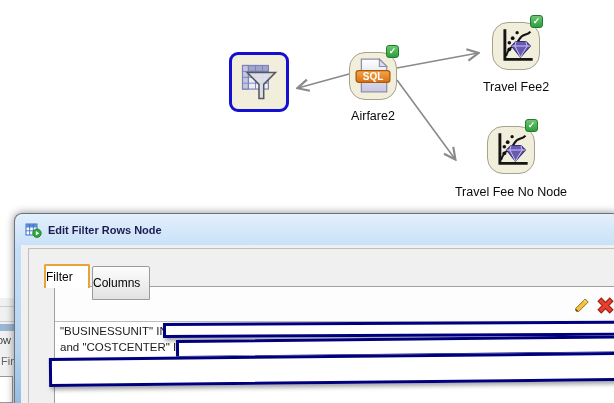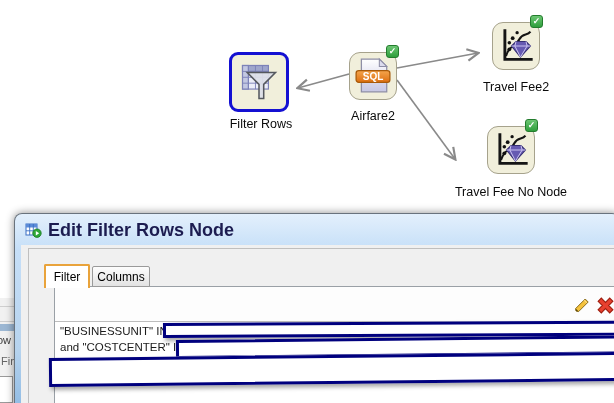--- a/index.html
+++ b/index.html
@@ -3,21 +3,21 @@
 <meta charset="utf-8">
 <style>
   * { margin:0; padding:0; box-sizing:border-box; }
   html,body { width:614px; height:403px; overflow:hidden; background:#fff;
     font-family:"Liberation Sans", sans-serif; position:relative; }
 
   
   .canvas { position:absolute; inset:0; }
   .connectors { position:absolute; left:0; top:0; z-index:1; }
   .node-tile { position:absolute; display:flex; align-items:center; justify-content:center;
-    background:#f1efdb; border:1px solid #a6a28c; border-radius:11px; z-index:2; }
+    background:#f1efdb; border:1px solid #a6a28c; border-radius:16px; z-index:2; }
   .node-tile.selected { border:3px solid #1410d2; border-radius:9px; }
   .node-label { position:absolute; text-align:center; font-size:12.5px; color:#0a0a0a; z-index:2; }
   .badge { position:absolute; width:13px; height:13px; border-radius:3px; z-index:3;
     background:linear-gradient(#6cc673,#2f9e3c); border:1px solid #237c2d;
     color:#fff; font-size:9px; font-weight:bold; line-height:11px; text-align:center; }
 
   
   .bg-frag { position:absolute; left:0; top:298px; width:14px; height:105px;
     background:#f1f1f1; z-index:3; overflow:hidden; }
   .bg-frag .hline { position:absolute; left:0; width:14px; height:1px; background:#cfcfcf; }
@@ -26,30 +26,30 @@
   .bg-frag .mini-box { position:absolute; left:0; top:78px; width:13px; height:27px;
     background:#fff; border:1px solid #9a9a9a; border-left:none; }
 
   
   .dialog { position:absolute; left:14px; top:213px; width:606px; height:196px;
     border:1px solid #69737d; border-bottom:none; border-radius:8px 8px 0 0;
     background:linear-gradient(180deg,#e3f0fc 0%,#c6dff8 18%,#b6d3ee 70%,#8fbbe4 100%);
     box-shadow:0 0 9px rgba(0,0,0,0.45); z-index:10; }
   .titlebar { position:absolute; left:1px; right:0; top:1px; height:30px;
     display:flex; align-items:center; border-radius:7px 0 0 0; padding-left:9px; }
-  .title-text { font-size:18px; font-weight:600; color:#1c1c50; margin-left:6px; }
+  .title-text { font-size:11px; font-weight:600; color:#1c1c50; margin-left:6px; }
   .client { position:absolute; left:6px; right:0; top:31px; bottom:0; background:#f0f0f0; }
   .inner-panel { position:absolute; left:7px; top:3px; right:-10px; bottom:-10px;
     border:1px solid #bfbfbf; background:#f0f0f0; }
 
-  .tab { position:absolute; display:flex; align-items:center; justify-content:center;
+  .tab { position:absolute; display:flex; align-items:center; justify-content:flex-start;
     font-size:12px; color:#000; z-index:12; }
   .tab.active { left:23px; top:19px; width:46px; height:24px; background:#fff;
     border:2px solid #e9a33b; border-bottom:none; border-radius:2px 2px 0 0; }
-  .tab.inactive { left:71px; top:21px; width:58px; height:21px;
+  .tab.inactive { left:71px; top:21px; width:58px; height:34px;
     background:linear-gradient(#fdfdfd,#e2e2e2); border:1px solid #9a9a9a;
     border-radius:2px 2px 0 0; }
 
   .content-panel { position:absolute; left:33px; top:41px; right:-10px; bottom:-10px;
     background:#fff; border:1px solid #9aa0a6; z-index:11; }
   .toolbar-row { position:absolute; left:0; right:0; top:0; height:35px;
     background:#fdfdfd; border-bottom:1px solid #bdbdbd; }
   .toolbar-hint { position:absolute; left:8px; top:9px; font-size:12px; color:#111; }
   .tool-icon { position:absolute; top:8px; width:20px; height:20px; cursor:pointer; }
   .expr-area { position:absolute; left:0; right:0; top:36px; bottom:0; background:#fff;
@@ -82,21 +82,20 @@
     <span class="icon-wrap">
       <svg width="40" height="40" viewBox="0 0 34 34">
         <rect x="3" y="3" width="22" height="20" fill="#eceef8" stroke="#7d82b8" stroke-width="1"></rect>
         <rect x="3" y="3" width="22" height="5" fill="#9fa6cc" stroke="#7d82b8" stroke-width="1"></rect>
         <rect x="3" y="3" width="5" height="20" fill="#c3c8e2" stroke="#7d82b8" stroke-width="1"></rect>
         <path d="M8,3 V23 M14,3 V23 M20,3 V23 M3,8 H25 M3,13 H25 M3,18 H25" stroke="#7d82b8" stroke-width="0.8"></path>
         <polygon points="7,9 31,9 21,19 21,31 17,31 17,19" fill="#dcdee8" fill-opacity="0.95" stroke="#55585e" stroke-width="1.3"></polygon>
       </svg>
     </span>
   </div>
-  <div class="node-label" style="left:211px; top:117px; width:100px;">Filter Rows</div>
 
   <div class="node-tile" style="left:349px; top:52px; width:48px; height:48px;">
     <span class="icon-wrap">
       <svg width="38" height="38" viewBox="0 0 36 36">
         <defs>
           <linearGradient id="pg" x1="0" y1="0" x2="0" y2="1">
             <stop offset="0" stop-color="#ffffff"></stop>
               <stop offset="1" stop-color="#c6c6e4"></stop>
           </linearGradient>
           <linearGradient id="bn" x1="0" y1="0" x2="0" y2="1">

